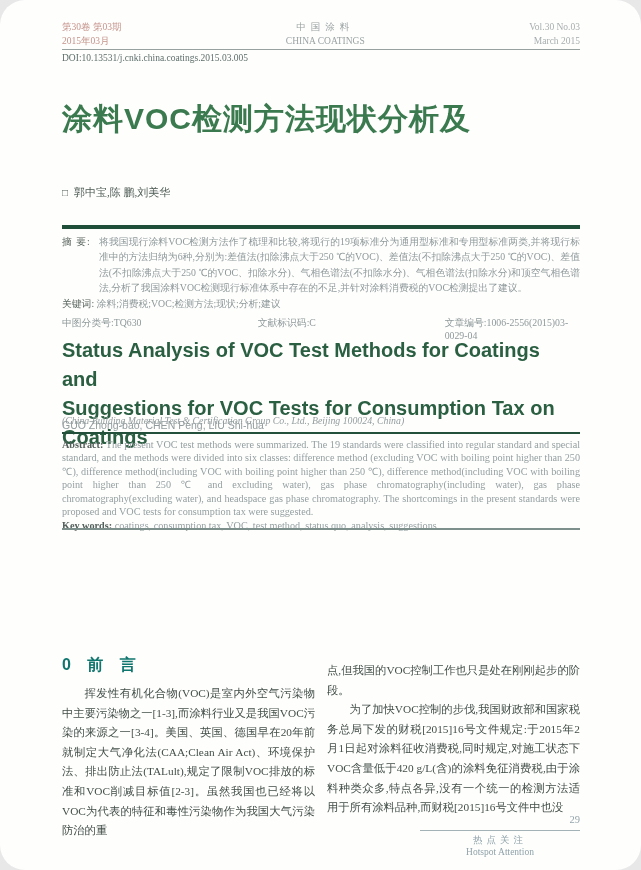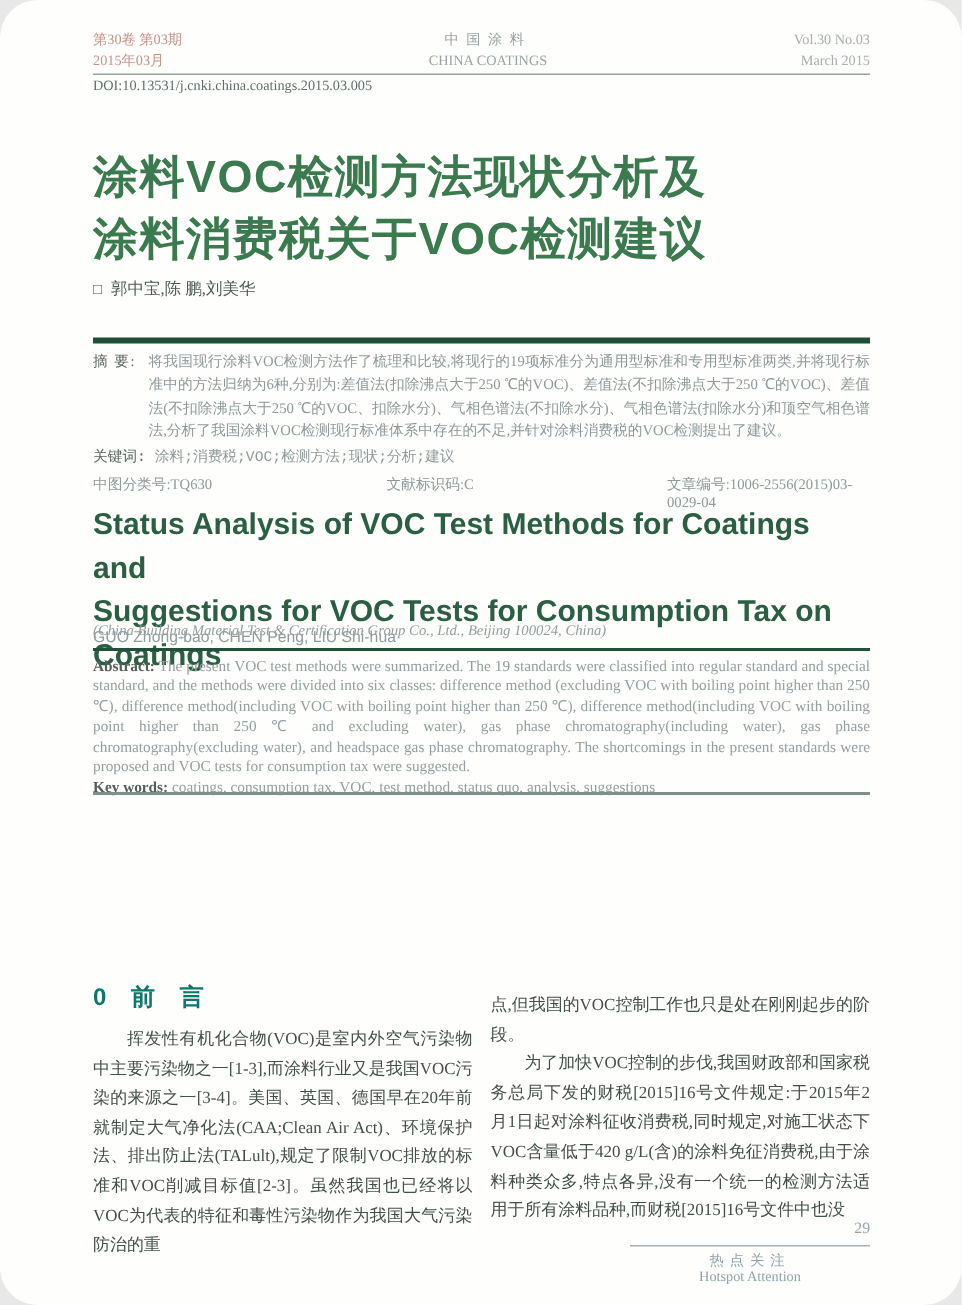--- a/index.html
+++ b/index.html
@@ -28,21 +28,21 @@
   .authors-cn { position:absolute; top:185px; left:62px; font-size:11px; color:#4d5a53; }
   .authors-cn .sq { font-size:10px; margin-right:6px; color:#4d5a53; }
   .affil-cn { position:absolute; top:202px; left:76px; font-size:10px; color:#4d5a53; }
   .rule-thick { position:absolute; top:225px; left:62px; width:518px; height:4px; background:#1f4f38; }
 
   
   .abs-cn-wrap { position:absolute; top:234px; left:62px; width:518px; }
   .abs-cn { position:relative; padding-left:37px; font-size:9.8px; line-height:15.3px;
             color:#8f999a; text-align:justify; }
   .abs-cn .lbl { position:absolute; left:0; top:0; color:#5a655f; letter-spacing:1px; }
-  .kw-cn { margin-top:3px; font-size:9.8px; color:#8f999a;font-family:Liberation Mono, monospace; }
+  .kw-cn { margin-top:3px; font-size:9.8px; color:#8f999a; }
   .kw-cn .lbl { color:#5a655f; }
   .cls-line { margin-top:6px; display:flex; font-size:9.8px; color:#8f999a;gap:44px; }
   .cls-line span:nth-child(1){ width:175px; }
   .cls-line span:nth-child(2){ width:165px; }
 
   
   .title-en { position:absolute; top:336px; left:62px; width:518px;
               font-family:"Liberation Sans", sans-serif; font-weight:bold;
               font-size:20px; line-height:29px; color:#2b5f42; }
   .authors-en { position:absolute; top:419px; left:62px; font-size:10.5px; color:#929c9d;
@@ -93,21 +93,20 @@
     <div class="hdr-right">
       <div>Vol.30 No.03</div>
       <div>March 2015</div>
     </div>
   </div>
   <div class="hdr-rule"></div>
   <div class="doi">DOI:10.13531/j.cnki.china.coatings.2015.03.005</div>
 
   <h1 class="title-cn">
     <span>涂料VOC检测方法现状分析及</span><br>
-    <span>涂料消费税关于VOC检测建议</span>
   </h1>
 
   <div class="authors-cn">
     <span class="sq">□</span><span>郭中宝,陈  鹏,刘美华</span>
   </div>
   <div class="rule-thick"></div>
 
   <div class="abs-cn-wrap">
     <div class="abs-cn">
       <span class="lbl">摘  要:</span>

